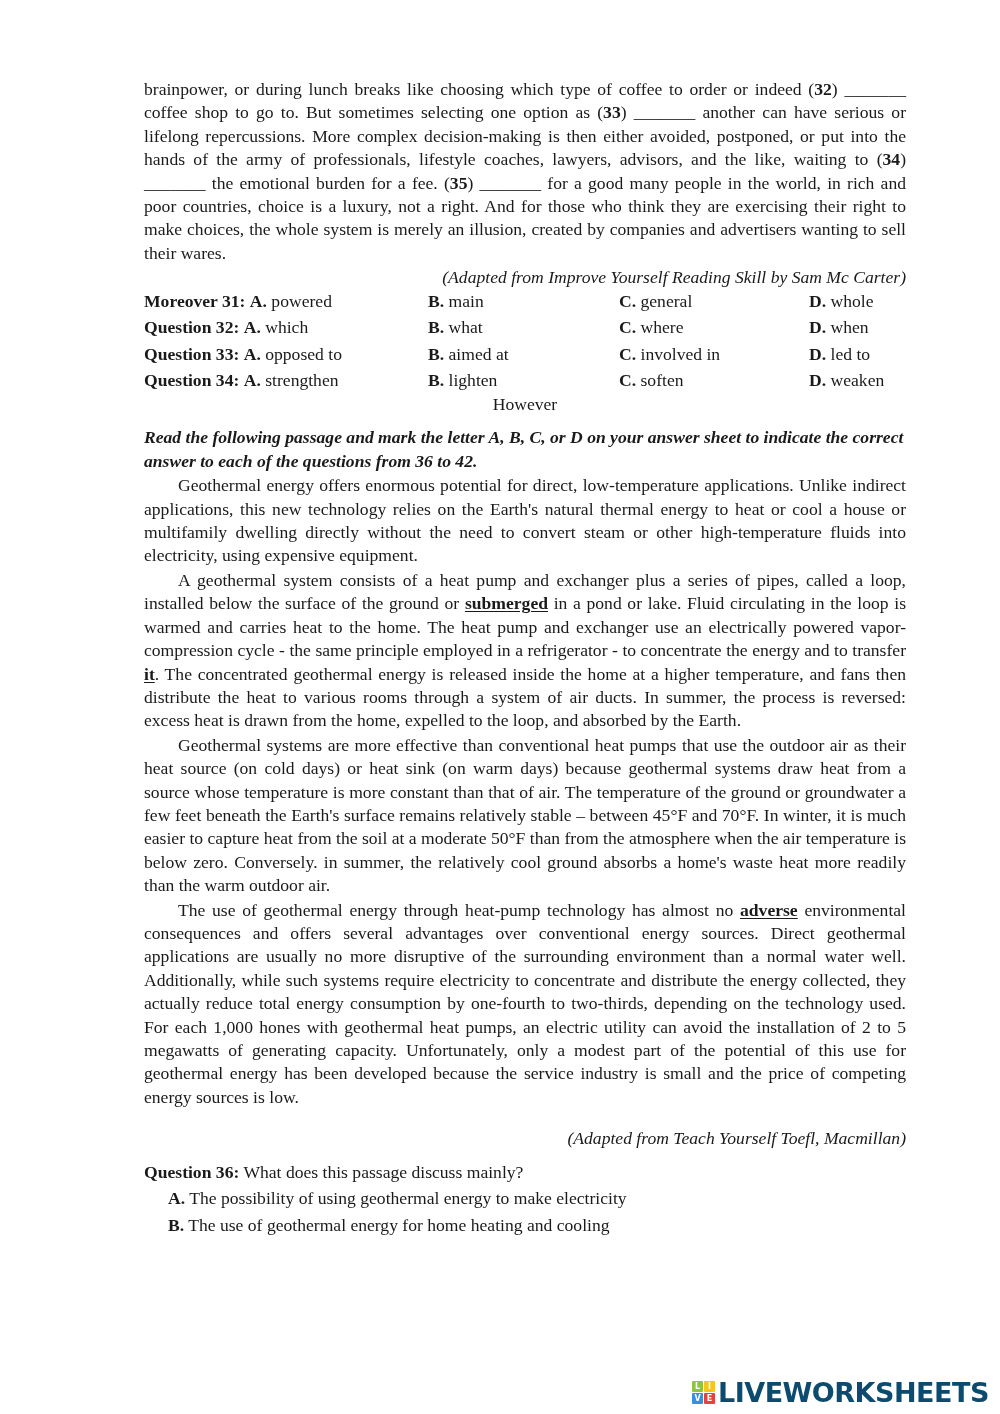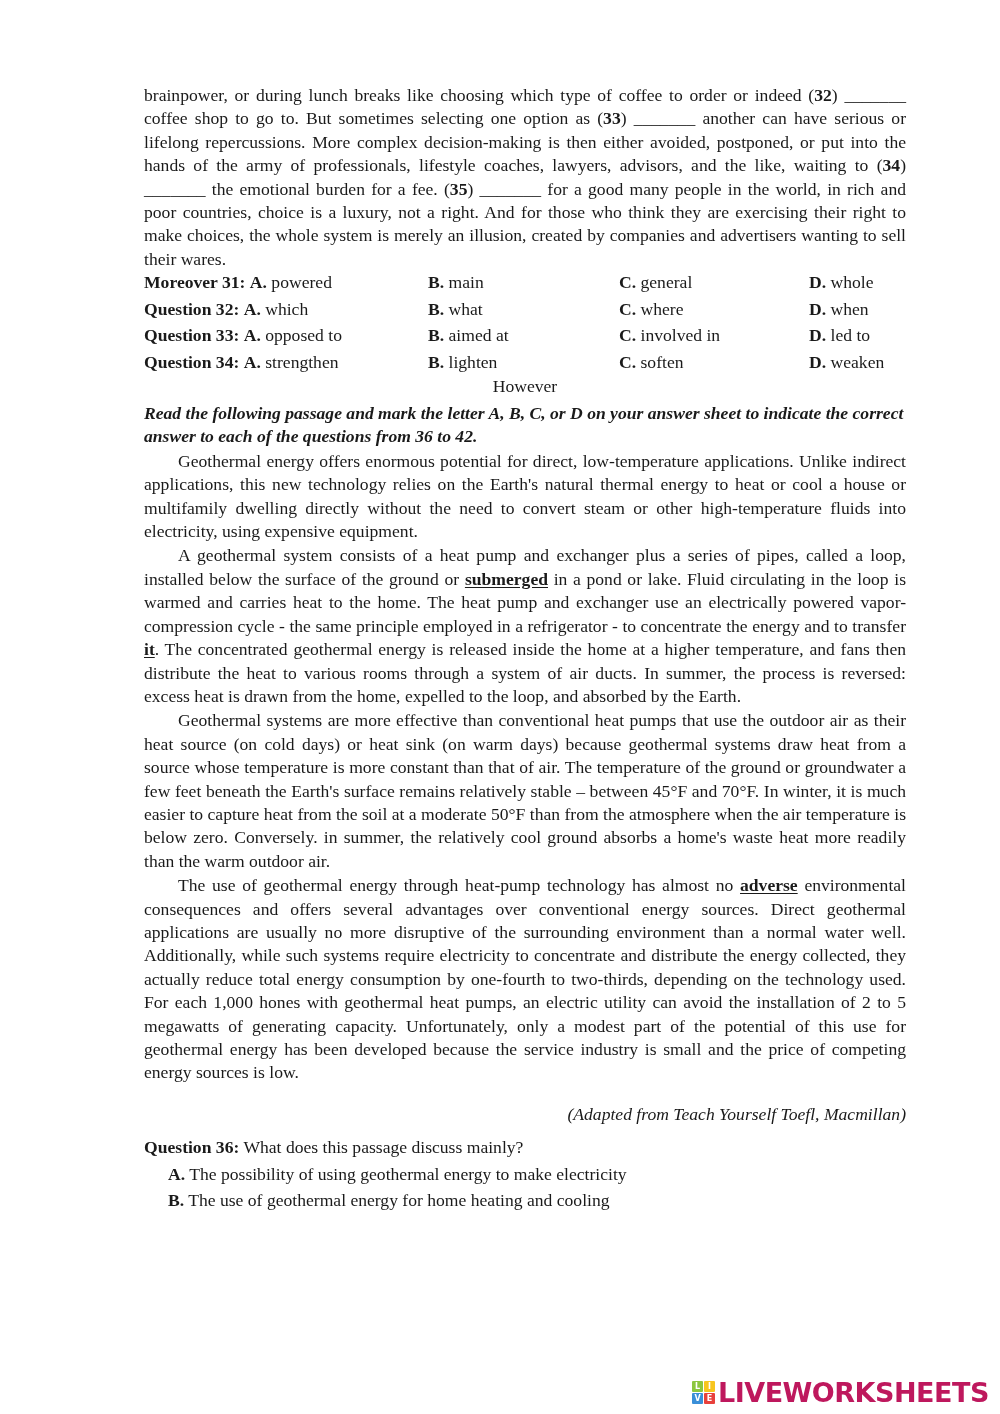--- a/index.html
+++ b/index.html
@@ -2,21 +2,21 @@
 <html><head>
 <meta charset="utf-8">
 <style>
   html, body { margin: 0; padding: 0; background: #ffffff; }
   body {
     width: 1000px; height: 1414px; position: relative; overflow: hidden;
     font-family: "Liberation Serif", "DejaVu Serif", serif;
     color: #1a1a1a;
   }
   .page {
-    position: absolute; left: 144px; top: 84px; width: 762px;
+    position: absolute; left: 144px; top: 78px; width: 762px;
     font-size: 17.6px; line-height: 23.4px;
   }
   p { margin: 0; }
   .just { text-align: justify; text-align-last: left; }
   .indent { text-indent: 34px; }
   .b { font-weight: bold; }
   .u { font-weight: bold; text-decoration: underline; text-underline-offset: 2px; }
   .source { text-align: right; font-style: italic; margin-top: 1px; }
   .instr { font-weight: bold; font-style: italic; text-align: left; }
   .qrow { display: flex; height: 26.6px; align-items: baseline; }
@@ -34,32 +34,33 @@
     display: grid; grid-template-columns: 11px 11px; grid-template-rows: 11px 11px;
     gap: 1px; margin-right: 3px;
   }
   .sq {
     font-family: "DejaVu Sans", sans-serif; font-size: 8px; font-weight: bold;
     color: #fff; display: flex; align-items: center; justify-content: center;
     border-radius: 1px;
   }
   .logo-text {
     font-family: "DejaVu Sans", sans-serif; font-weight: bold; font-size: 27px;
-    letter-spacing: -0.5px; color: #be185d; line-height: 1;
+    letter-spacing: -0.5px; color: #0c4a6e; line-height: 1;
   }
 </style>
 </head>
 <body>
 
 <div class="page">
 
   <p class="just"><span>brainpower, or during lunch breaks like choosing which type of coffee to order or indeed (</span><span class="b">32</span><span>)</span>
 <span class="blank">_______</span><span> coffee shop to go to. But sometimes selecting one option as (</span><span class="b">33</span><span>) </span><span class="blank">_______</span><span> another can</span>
 <span>have serious or lifelong repercussions. More complex decision-making is then either avoided, postponed, or put into the hands of the army of professionals, lifestyle coaches, lawyers, advisors, and the like, waiting to (</span><span class="b">34</span>) <span class="blank">_______</span><span> the emotional burden for a fee. (</span><span class="b">35</span>) <span class="blank">_______</span><span> for a good many people in the world, in rich and poor countries, choice is a luxury, not a right. And for those who think they are exercising their right to make choices, the whole system is merely an illusion, created by companies and advertisers wanting to sell their wares.</span></p>
 
+  <p class="source">(Adapted from Improve Yourself Reading Skill by Sam Mc Carter)</p>
 
   <div>
     <div class="qrow">
       <span class="c1"><span class="b">Moreover 31:</span> <span class="b">A.</span><span> powered</span></span>
       <span class="c2"><span class="b">B.</span><span> main</span></span>
       <span class="c3"><span class="b">C.</span><span> general</span></span>
       <span class="c4"><span class="b">D.</span><span> whole</span></span>
     </div>
     <div class="qrow">
       <span class="c1"><span class="b">Question 32:</span> <span class="b">A.</span><span> which</span></span>
@@ -75,21 +76,21 @@
     </div>
     <div class="qrow">
       <span class="c1"><span class="b">Question 34:</span> <span class="b">A.</span><span> strengthen</span></span>
       <span class="c2"><span class="b">B.</span><span> lighten</span></span>
       <span class="c3"><span class="b">C.</span><span> soften</span></span>
       <span class="c4"><span class="b">D.</span><span> weaken</span></span>
     </div>
     <p style="margin-top:-3px;text-align:center;">However</p>
   </div>
 
-  <p class="instr" style="margin-top:4px;">Read the following passage and mark the letter A, B, C, or D on your answer sheet to indicate the correct answer to each of the questions from 36 to 42.</p>
+  <p class="instr" style="margin-top:10px;">Read the following passage and mark the letter A, B, C, or D on your answer sheet to indicate the correct answer to each of the questions from 36 to 42.</p>
 
   <p class="just indent" style="margin-top:1px;">Geothermal energy offers enormous potential for direct, low-temperature applications. Unlike indirect applications, this new technology relies on the Earth's natural thermal energy to heat or cool a house or multifamily dwelling directly without the need to convert steam or other high-temperature fluids into electricity, using expensive equipment.</p>
 
   <p class="just indent" style="margin-top:1px;"><span>A geothermal system consists of a heat pump and exchanger plus a series of pipes, called a loop, installed below the surface of the ground or </span><span class="u">submerged</span><span> in a pond or lake. Fluid circulating in the loop is warmed and carries heat to the home. The heat pump and exchanger use an electrically powered vapor-compression cycle - the same principle employed in a refrigerator - to concentrate the energy and to transfer </span><span class="u">it</span><span>. The concentrated geothermal energy is released inside the home at a higher temperature, and fans then distribute the heat to various rooms through a system of air ducts. In summer, the process is reversed: excess heat is drawn from the home, expelled to the loop, and absorbed by the Earth.</span></p>
 
   <p class="just indent" style="margin-top:1px;">Geothermal systems are more effective than conventional heat pumps that use the outdoor air as their heat source (on cold days) or heat sink (on warm days) because geothermal systems draw heat from a source whose temperature is more constant than that of air. The temperature of the ground or groundwater a few feet beneath the Earth's surface remains relatively stable – between 45°F and 70°F. In winter, it is much easier to capture heat from the soil at a moderate 50°F than from the atmosphere when the air temperature is below zero. Conversely. in summer, the relatively cool ground absorbs a home's waste heat more readily than the warm outdoor air.</p>
 
   <p class="just indent" style="margin-top:1px;"><span>The use of geothermal energy through heat-pump technology has almost no </span><span class="u">adverse</span><span> environmental consequences and offers several advantages over conventional energy sources. Direct geothermal applications are usually no more disruptive of the surrounding environment than a normal water well. Additionally, while such systems require electricity to concentrate and distribute the energy collected, they actually reduce total energy consumption by one-fourth to two-thirds, depending on the technology used. For each 1,000 hones with geothermal heat pumps, an electric utility can avoid the installation of 2 to 5 megawatts of generating capacity. Unfortunately, only a modest part of the potential of this use for geothermal energy has been developed because the service industry is small and the price of competing energy sources is low.</span></p>
 
   <p class="source" style="margin-top:18px;">(Adapted from Teach Yourself Toefl, Macmillan)</p>

